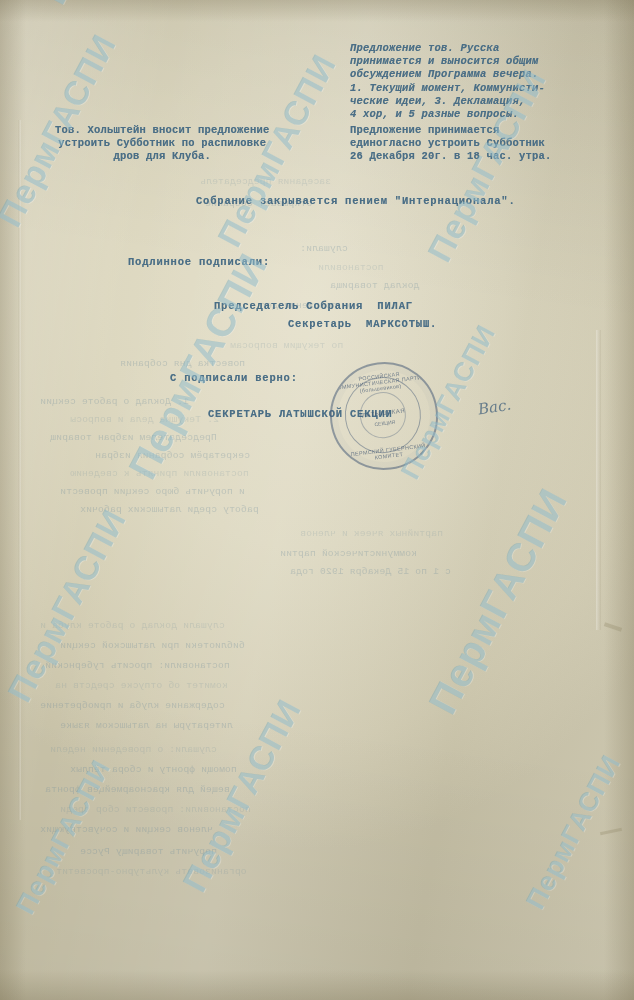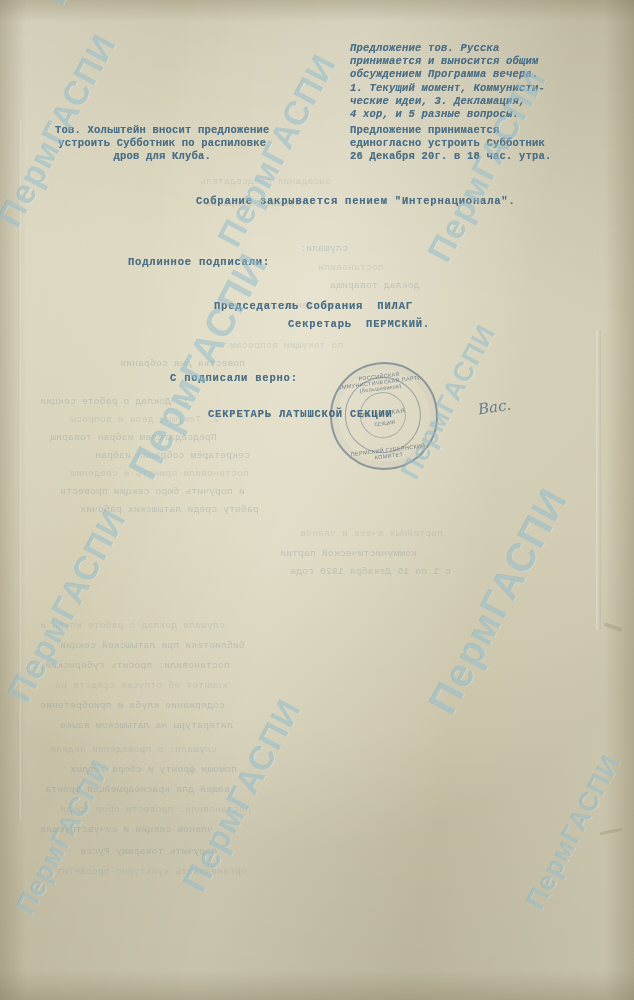--- a/index.html
+++ b/index.html
@@ -214,21 +214,21 @@
   <div class="typed bold" style="left:350px; top:124px;">Предложение принимается
 единогласно устроить Субботник
 26 Декабря 20г. в 18 час. утра.</div>
 
   <div class="typed bold" style="left:196px; top:195px; letter-spacing:0.8px;">Собрание закрывается пением "Интернационала".</div>
 
   <div class="typed bold" style="left:128px; top:256px; letter-spacing:0.8px;">Подлинное подписали:</div>
 
   <div class="typed bold" style="left:214px; top:300px; letter-spacing:0.8px;">Председатель Собрания  ПИЛАГ</div>
 
-  <div class="typed bold" style="left:288px; top:318px; letter-spacing:0.8px;">Секретарь  ПЕРМСКИЙ.</div>
+  <div class="typed bold" style="left:288px; top:318px; letter-spacing:0.8px;">Секретарь  МАРКСОТЫШ.</div>
 
   <div class="typed bold" style="left:170px; top:372px; letter-spacing:0.8px;">С подписали верно:</div>
 
   <div class="typed bold" style="left:208px; top:408px; letter-spacing:0.8px;">СЕКРЕТАРЬ ЛАТЫШСКОЙ СЕКЦИИ</div>
 
   <div class="stamp" style="left:330px; top:362px;">
     <div class="ring-inner"></div>
     <div class="ring-core"></div>
     <div class="st-top">РОССИЙСКАЯ КОММУНИСТИЧЕСКАЯ ПАРТИЯ (большевиков)</div>
     <div class="st-mid">ЛАТЫШСКАЯ</div>

